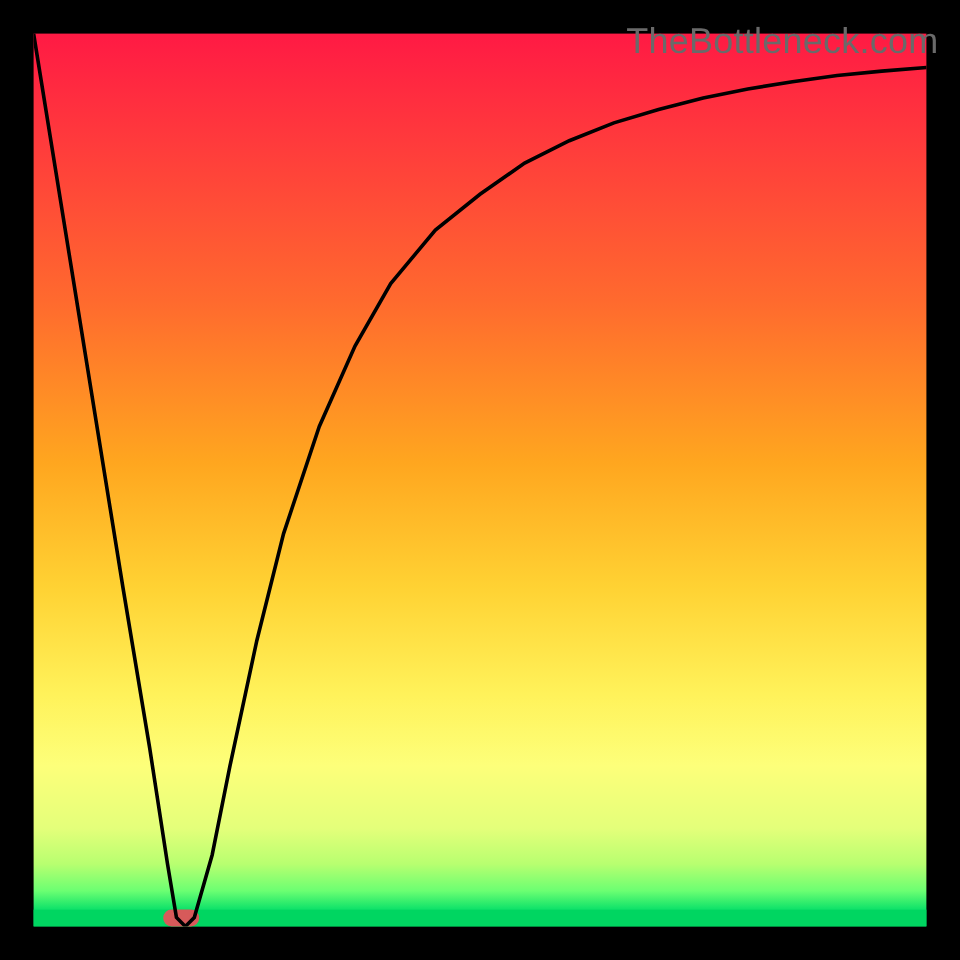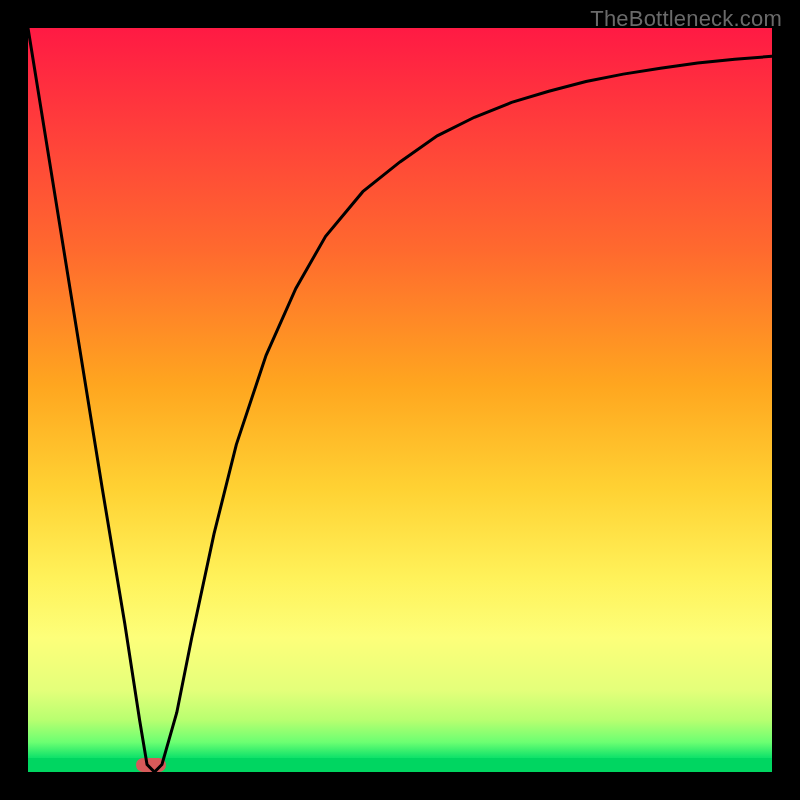--- a/index.html
+++ b/index.html
@@ -12,24 +12,24 @@
     overflow: hidden;
   }
   .frame {
     position: relative;
     width: 800px;
     height: 800px;
     background: #000;
   }
   .watermark {
     position: absolute;
-    top: 6px;
+    top: 18px;
     right: 18px;
     color: #6a6a6a;
-    font-size: 22px;
+    font-size: 30px;
     font-weight: 500;
     letter-spacing: 0.2px;
     z-index: 5;
     user-select: none;
   }
   .plot-area {
     position: absolute;
     left: 28px;
     top: 28px;
     width: 744px;   

